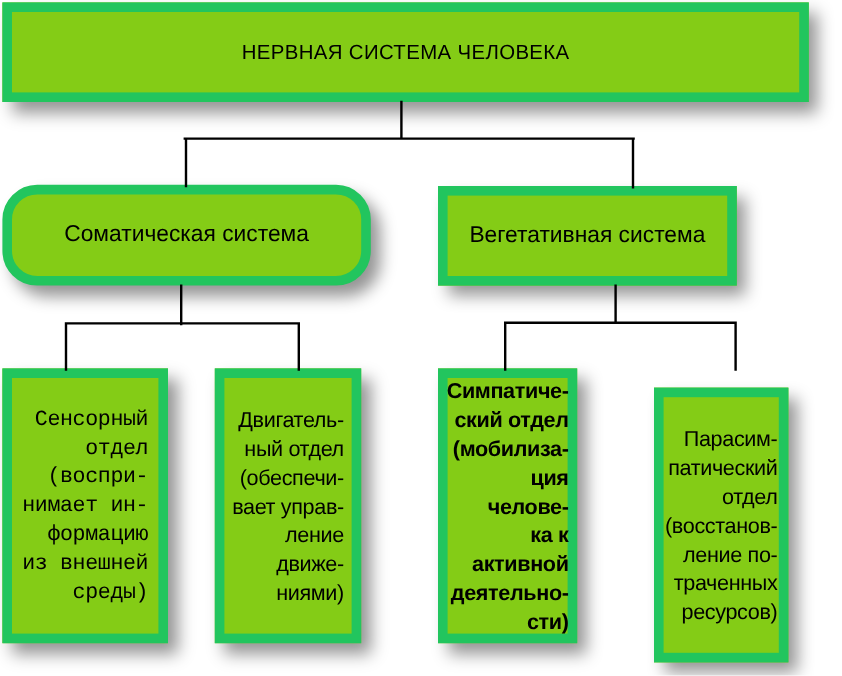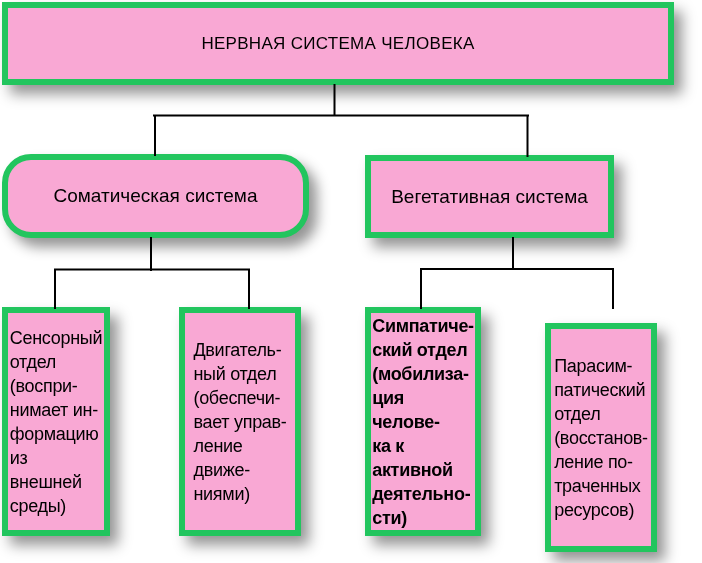--- a/index.html
+++ b/index.html
@@ -21,48 +21,48 @@
   .connectors {
     position: absolute;
     left: 0; top: 0;
     width: 702px; height: 563px;
     z-index: 3;
     pointer-events: none;
   }
   .box {
     position: absolute;
     box-sizing: border-box;
-    background: #f9a8d4;
-    border: 6px solid #22c55e;
+    background: #84cc16;
+    border: 8px solid #22c55e;
     box-shadow: 8px 9px 13px rgba(0,0,0,0.42);
     display: flex;
     align-items: center;
     justify-content: center;
-    text-align: left;
+    text-align: right;
     z-index: 2;
   }
   .box .lbl {
     display: block;
     white-space: pre-line;
   }
   .root-box {
     left: 2px; top: 2px; width: 672px; height: 83px;
     font-size: 17px;
     letter-spacing: 0.3px;
   }
   .l2a { left: 2px;   top: 154px; width: 307px; height: 84px; font-size: 19px; border-radius: 29px; }
   .l2b { left: 365px; top: 155px; width: 249px; height: 83px; font-size: 19px; }
   .l3 {
     top: 307px; height: 229px;
     font-size: 18px;
     line-height: 24px;
     letter-spacing: -0.3px;
     padding: 0 2px;
   }
-  .b1 { left: 2px;   width: 108px; }
+  .b1 { left: 2px;   width: 138px; font-family: Liberation Mono, monospace; }
   .b2 { left: 179px; width: 122px; }
   .b3 { left: 365px; width: 116px; font-weight: bold; }
   .b4 { left: 545px; width: 112px; margin-top: 16px; }
 </style>
 </head>
 <body>
 
 <div class="stage">
 
   <svg class="connectors" width="702" height="563" viewBox="0 0 702 563" aria-hidden="true">

